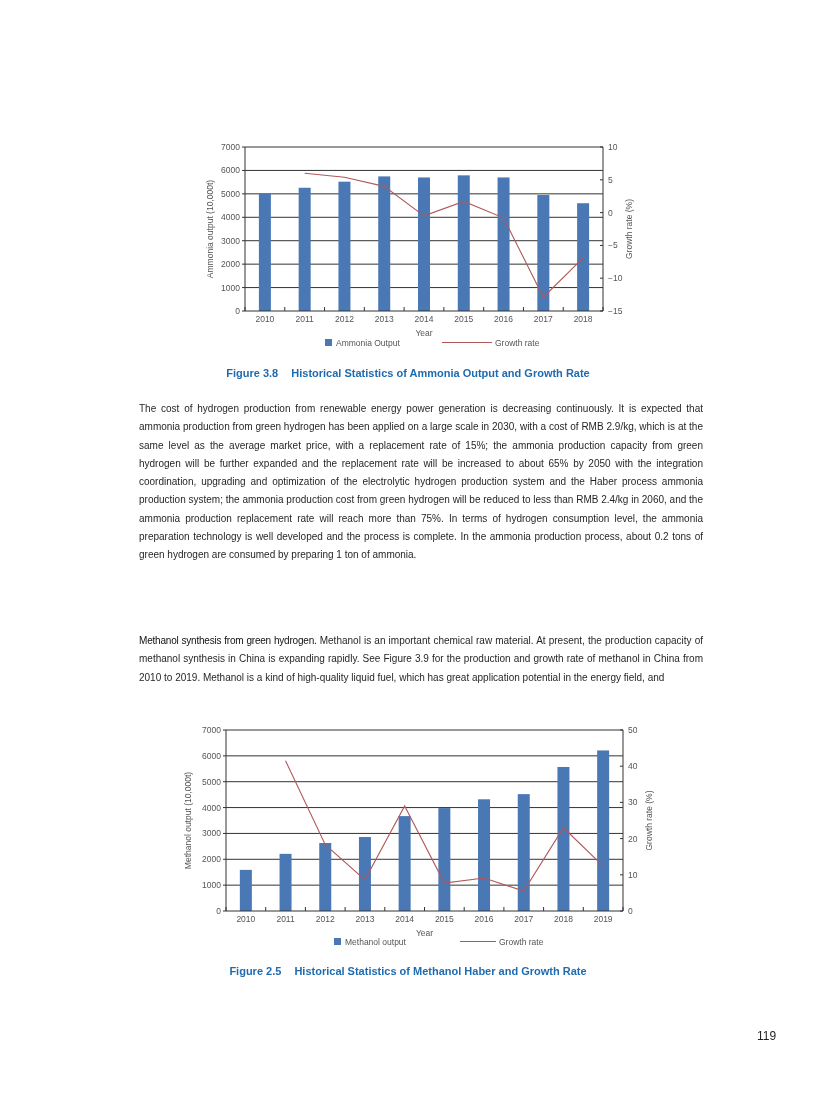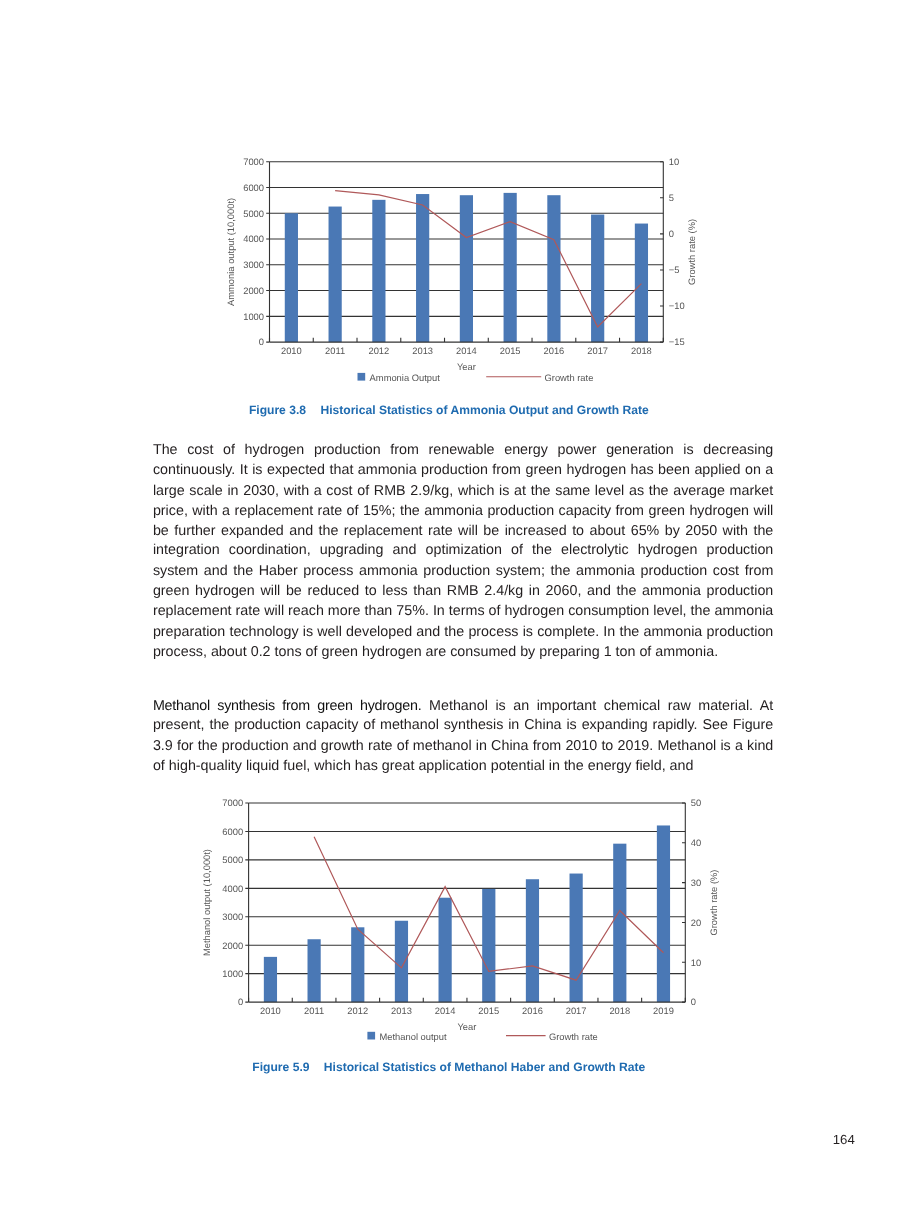--- a/index.html
+++ b/index.html
@@ -4,21 +4,21 @@
 <style>
   html, body { margin: 0; padding: 0; background: #ffffff; }
   body { width: 816px; height: 1100px; position: relative; overflow: hidden;
          font-family: "Liberation Sans", sans-serif; color: #231f20; }
   .chart-svg { position: absolute; left: 0; }
   .chart-svg text { font-family: "Liberation Sans", sans-serif; fill: #555; }
   .caption { position: absolute; left: 0; width: 816px; text-align: center;
              font-family: "Liberation Sans", sans-serif; font-weight: bold;
              font-size: 11px; color: #1f6bb0; }
   .caption .num { margin-right: 10px; }
-  .para { position: absolute; left: 139px; width: 564px; font-size: 13px;
+  .para { position: absolute; left: 139px; width: 564px; font-size: 10px;
           line-height: 18.3px; text-align: justify; color: #231f20; }
   .para b { font-weight: normal; color: #111; letter-spacing: -0.2px; }
   .page-number { position: absolute; left: 757px; top: 1029px; font-size: 12px; color: #231f20; }
 </style>
 </head>
 <body>
 
 <svg class="chart-svg" id="chart-0" style="top:130px;" width="816" height="232">
     <line x1="245" x2="603" y1="157.57142857142858" y2="157.57142857142858" stroke="#333333" stroke-width="1"></line>
     <line x1="245" x2="603" y1="134.14285714285714" y2="134.14285714285714" stroke="#333333" stroke-width="1"></line>
@@ -177,17 +177,17 @@
     <polyline points="285.55,45.77000000000001 325.25,129.75400000000002 364.95000000000005,164.868 404.65,91.02000000000001 444.35,168.126 484.05,163.058 523.75,176.09 563.45,112.74 603.1500000000001,151.112" fill="none" stroke="#b0595a" stroke-width="1.1"></polyline>
     <text x="191" y="105.5" text-anchor="middle" font-size="8.5" transform="rotate(-90 191 105.5)">Methanol output (10,000t)</text>
     <text x="652" y="105.5" text-anchor="middle" font-size="8.5" transform="rotate(-90 652 105.5)">Growth rate (%)</text>
     <text x="424.5" y="221" text-anchor="middle" font-size="8.5">Year</text>
     <rect x="334" y="223" width="7" height="7" fill="#4a78b5"></rect>
     <text x="345" y="230" font-size="8.5">Methanol output</text>
     <line x1="460" x2="496" y1="226.5" y2="226.5" stroke="#b0595a" stroke-width="1"></line>
     <text x="499" y="230" font-size="8.5">Growth rate</text>
   </svg>
 <div class="caption" style="top:965px;">
-  <span class="num">Figure 5.9</span>
+  <span class="num">Figure 2.5</span>
   <span>Historical Statistics of Methanol Haber and Growth Rate</span>
 </div>
 
-<div class="page-number">164</div>
+<div class="page-number">119</div>
 
 </body></html>

